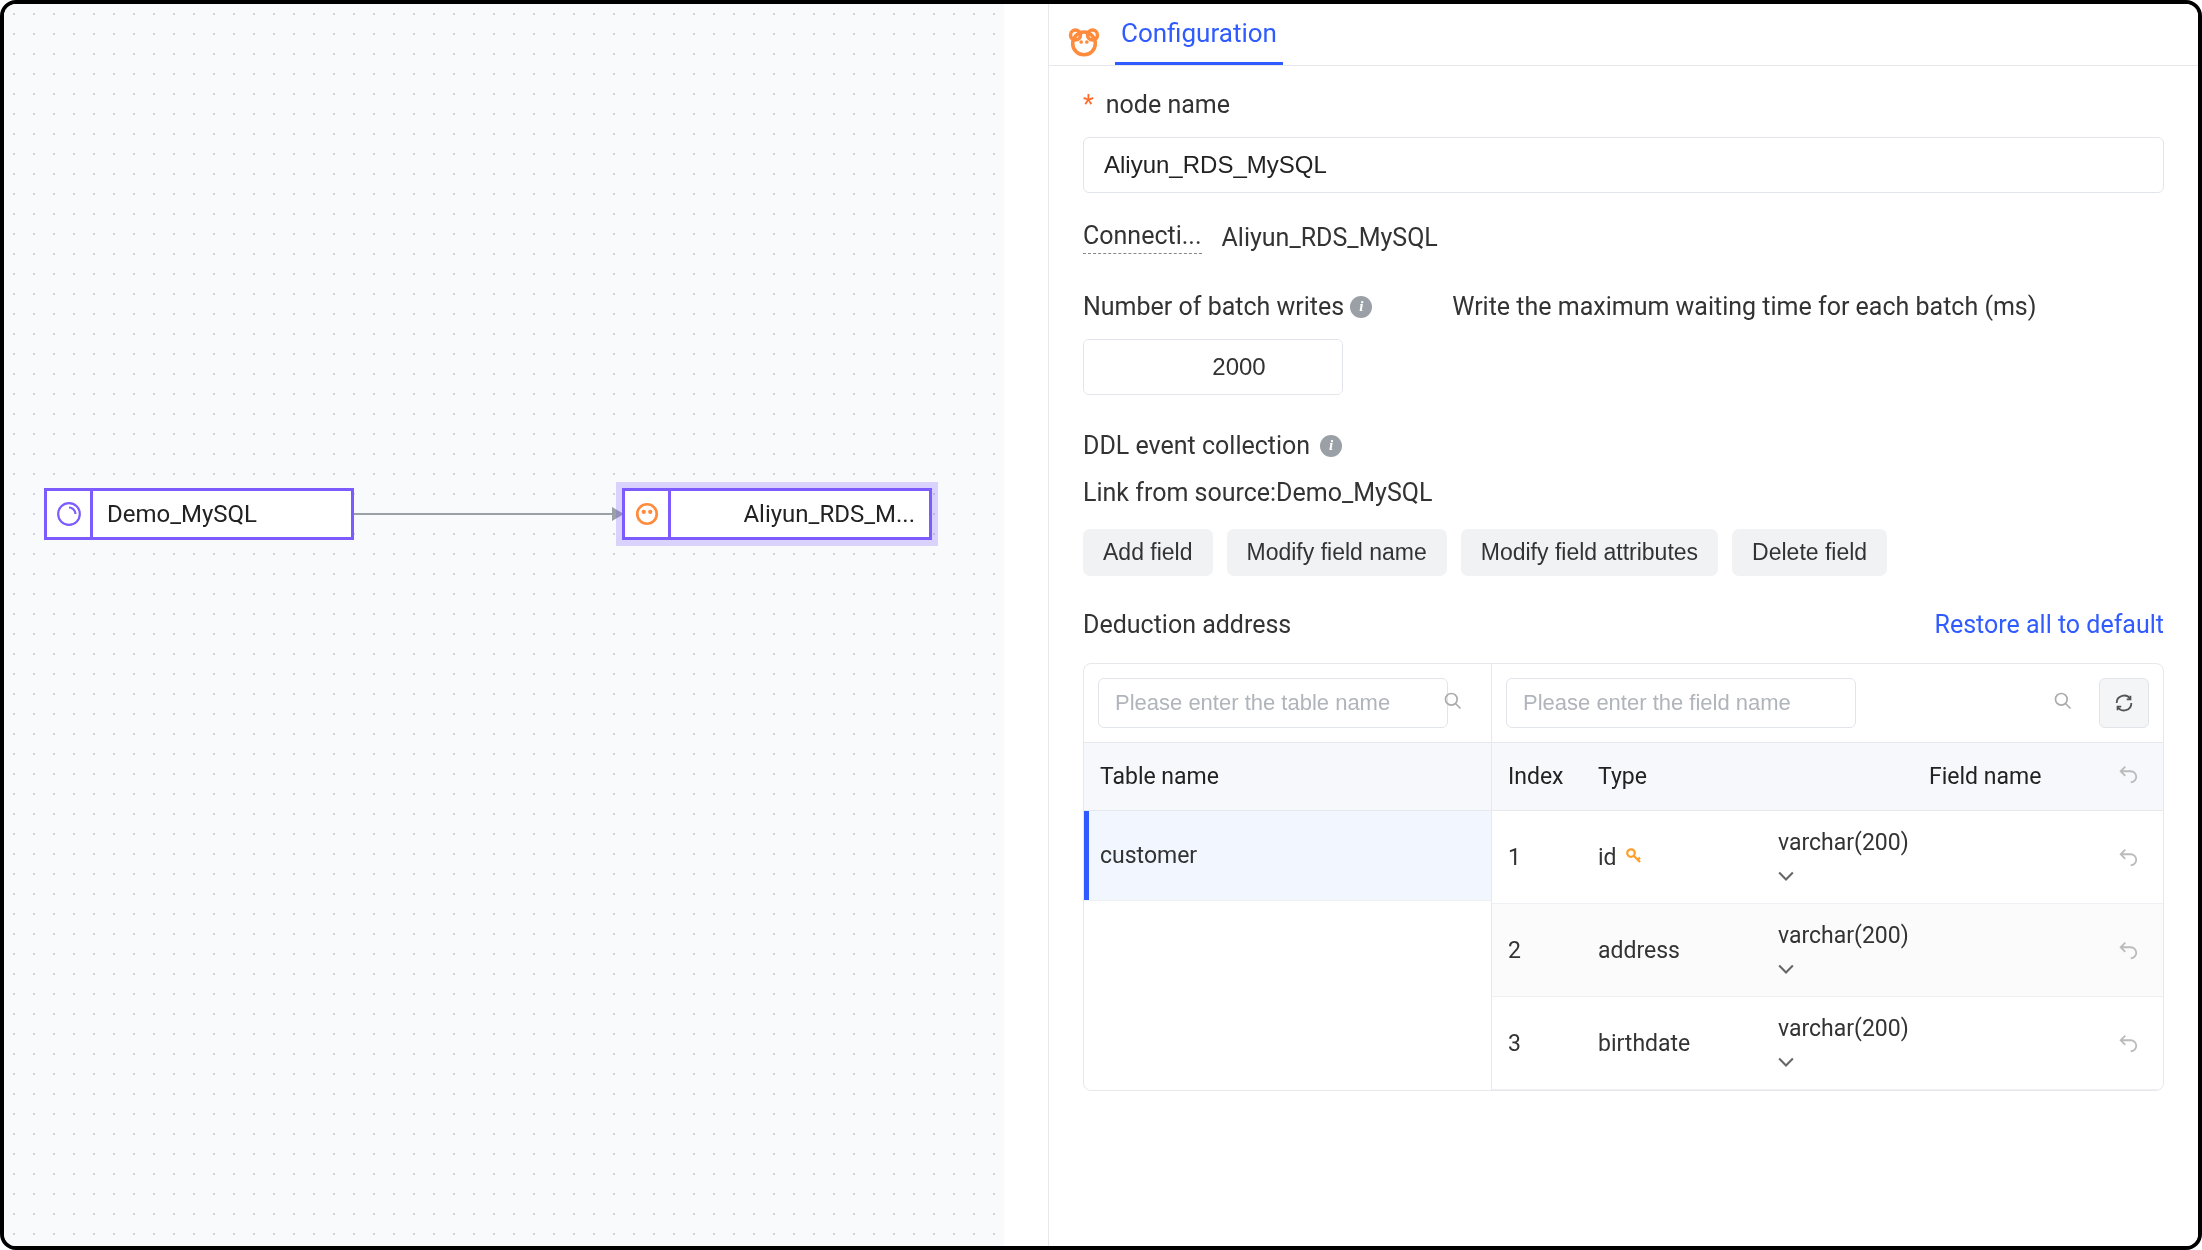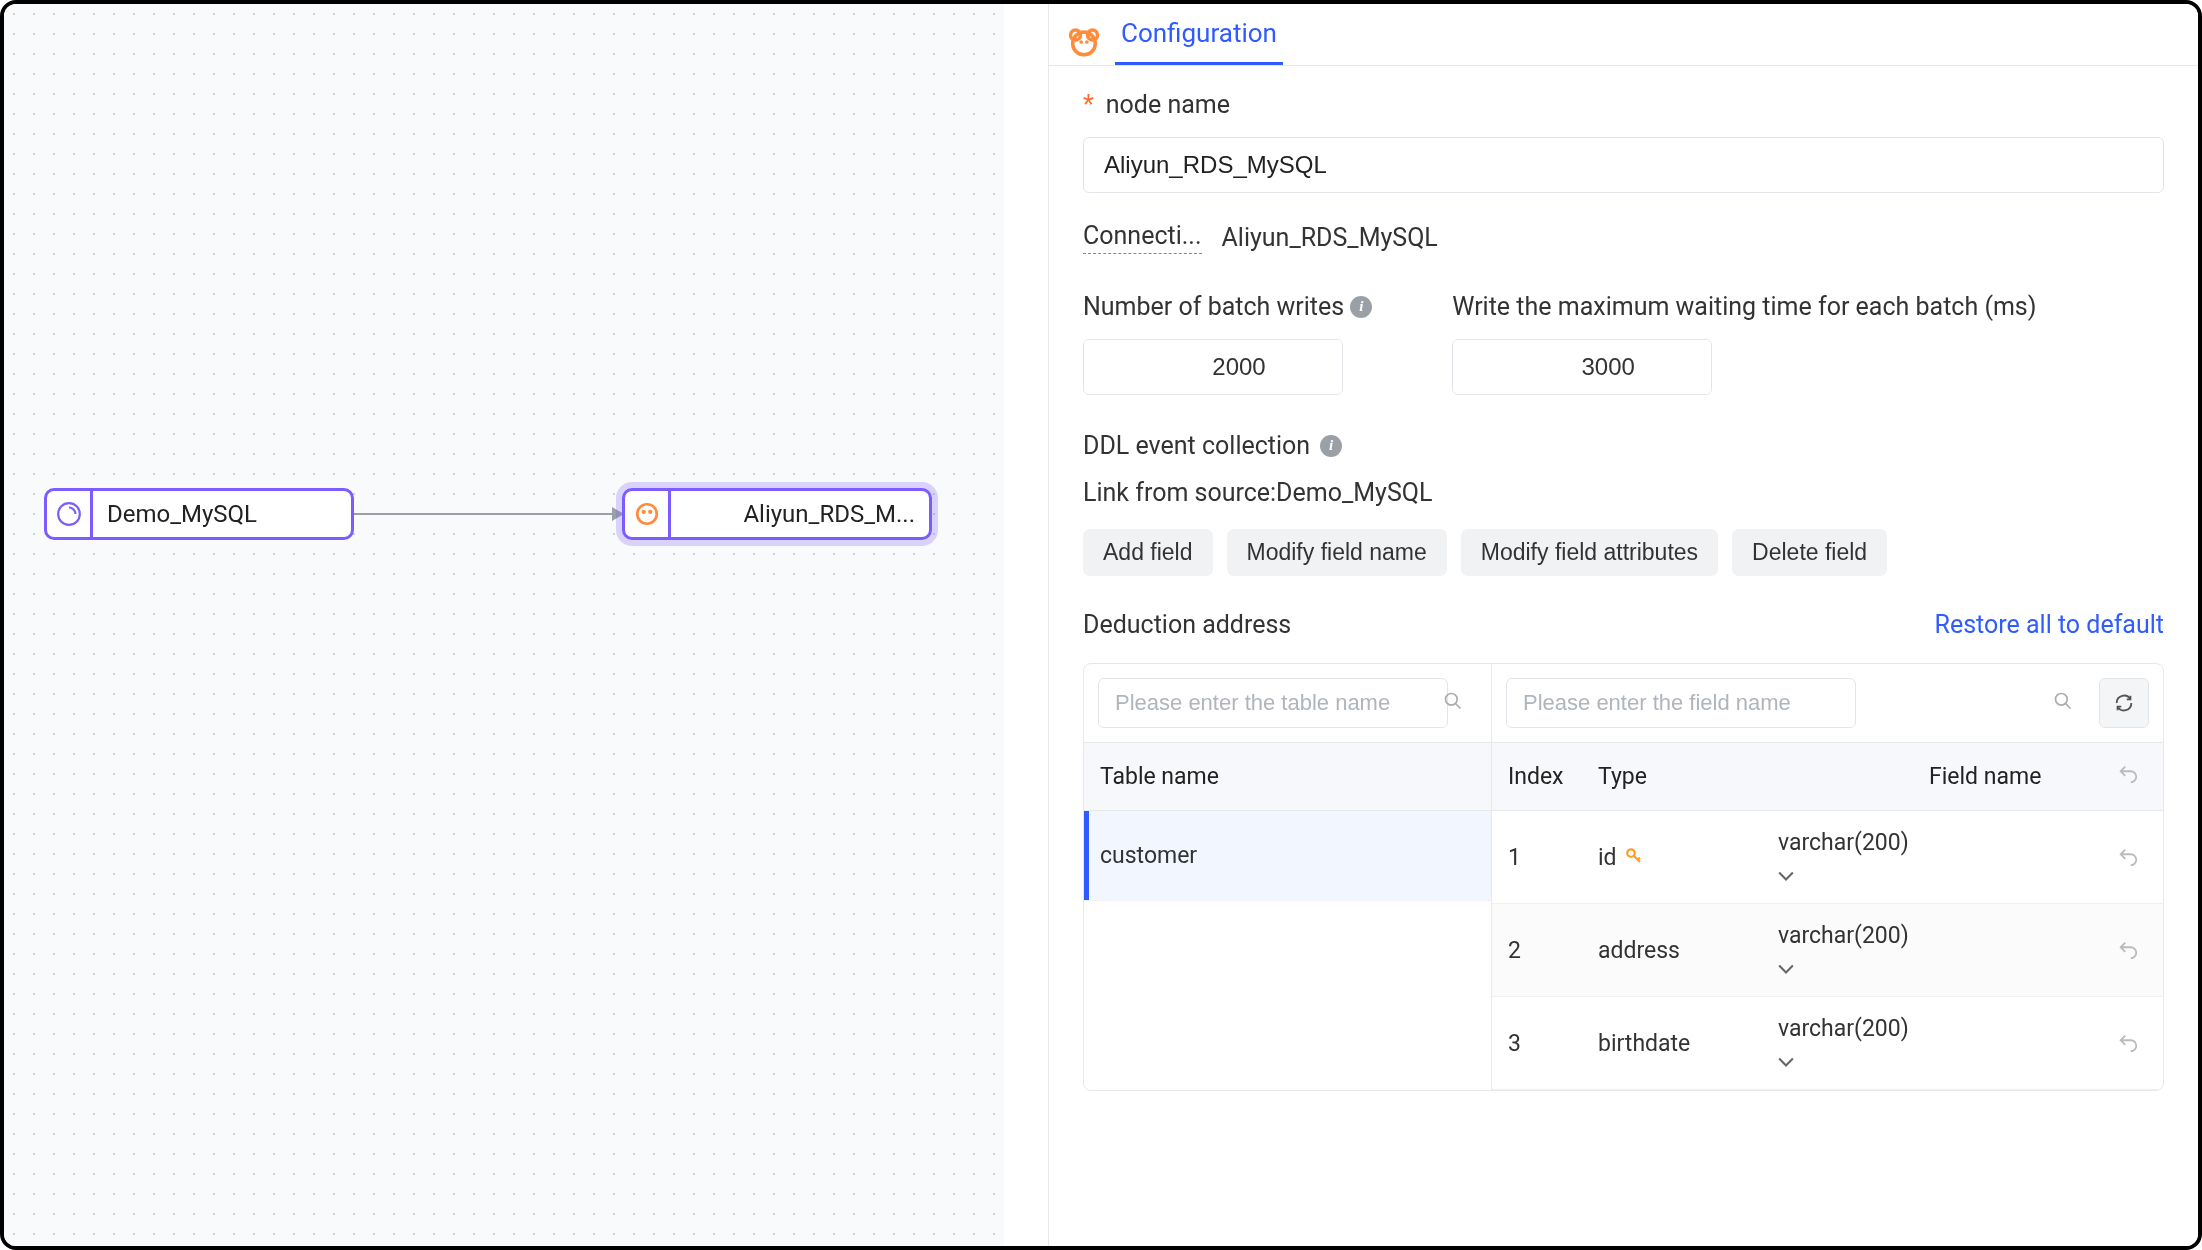--- a/index.html
+++ b/index.html
@@ -25,21 +25,21 @@
       background-color: #f9fafc;
       background-image: radial-gradient(circle, #cfd4db 1.5px, transparent 1.5px);
       background-size: 20px 20px;
       background-position: 0 0;
     }
     .node {
       position: absolute;
       display: flex;
       align-items: center;
       background: #fff;
-      border-radius: 10px;
+      border-radius: 0;
       height: 52px;
       font-size: 24px;
       color: #222;
     }
     .node-source {
       left: 40px;
       top: 484px;
       width: 310px;
       border: 3px solid #7c5cff;
     }
@@ -377,24 +377,20 @@
           </div>
           <div class="number-input">
             <input value="2000" style="">
 
           </div>
         </div>
         <div class="col">
           <div class="field-label">
             <span>Write the maximum waiting time for each batch (ms)</span>
           </div>
-          <div class="number-input">
-            <input value="3000" style="">
-
-          </div>
         </div>
       </div>
 
       <div class="sect-label">
         <span>DDL event collection</span>
         <span class="info-icon">i</span>
       </div>
       <div class="sect-label" style="margin-top:0">Link from source:Demo_MySQL</div>
 
       <div class="btn-row">

